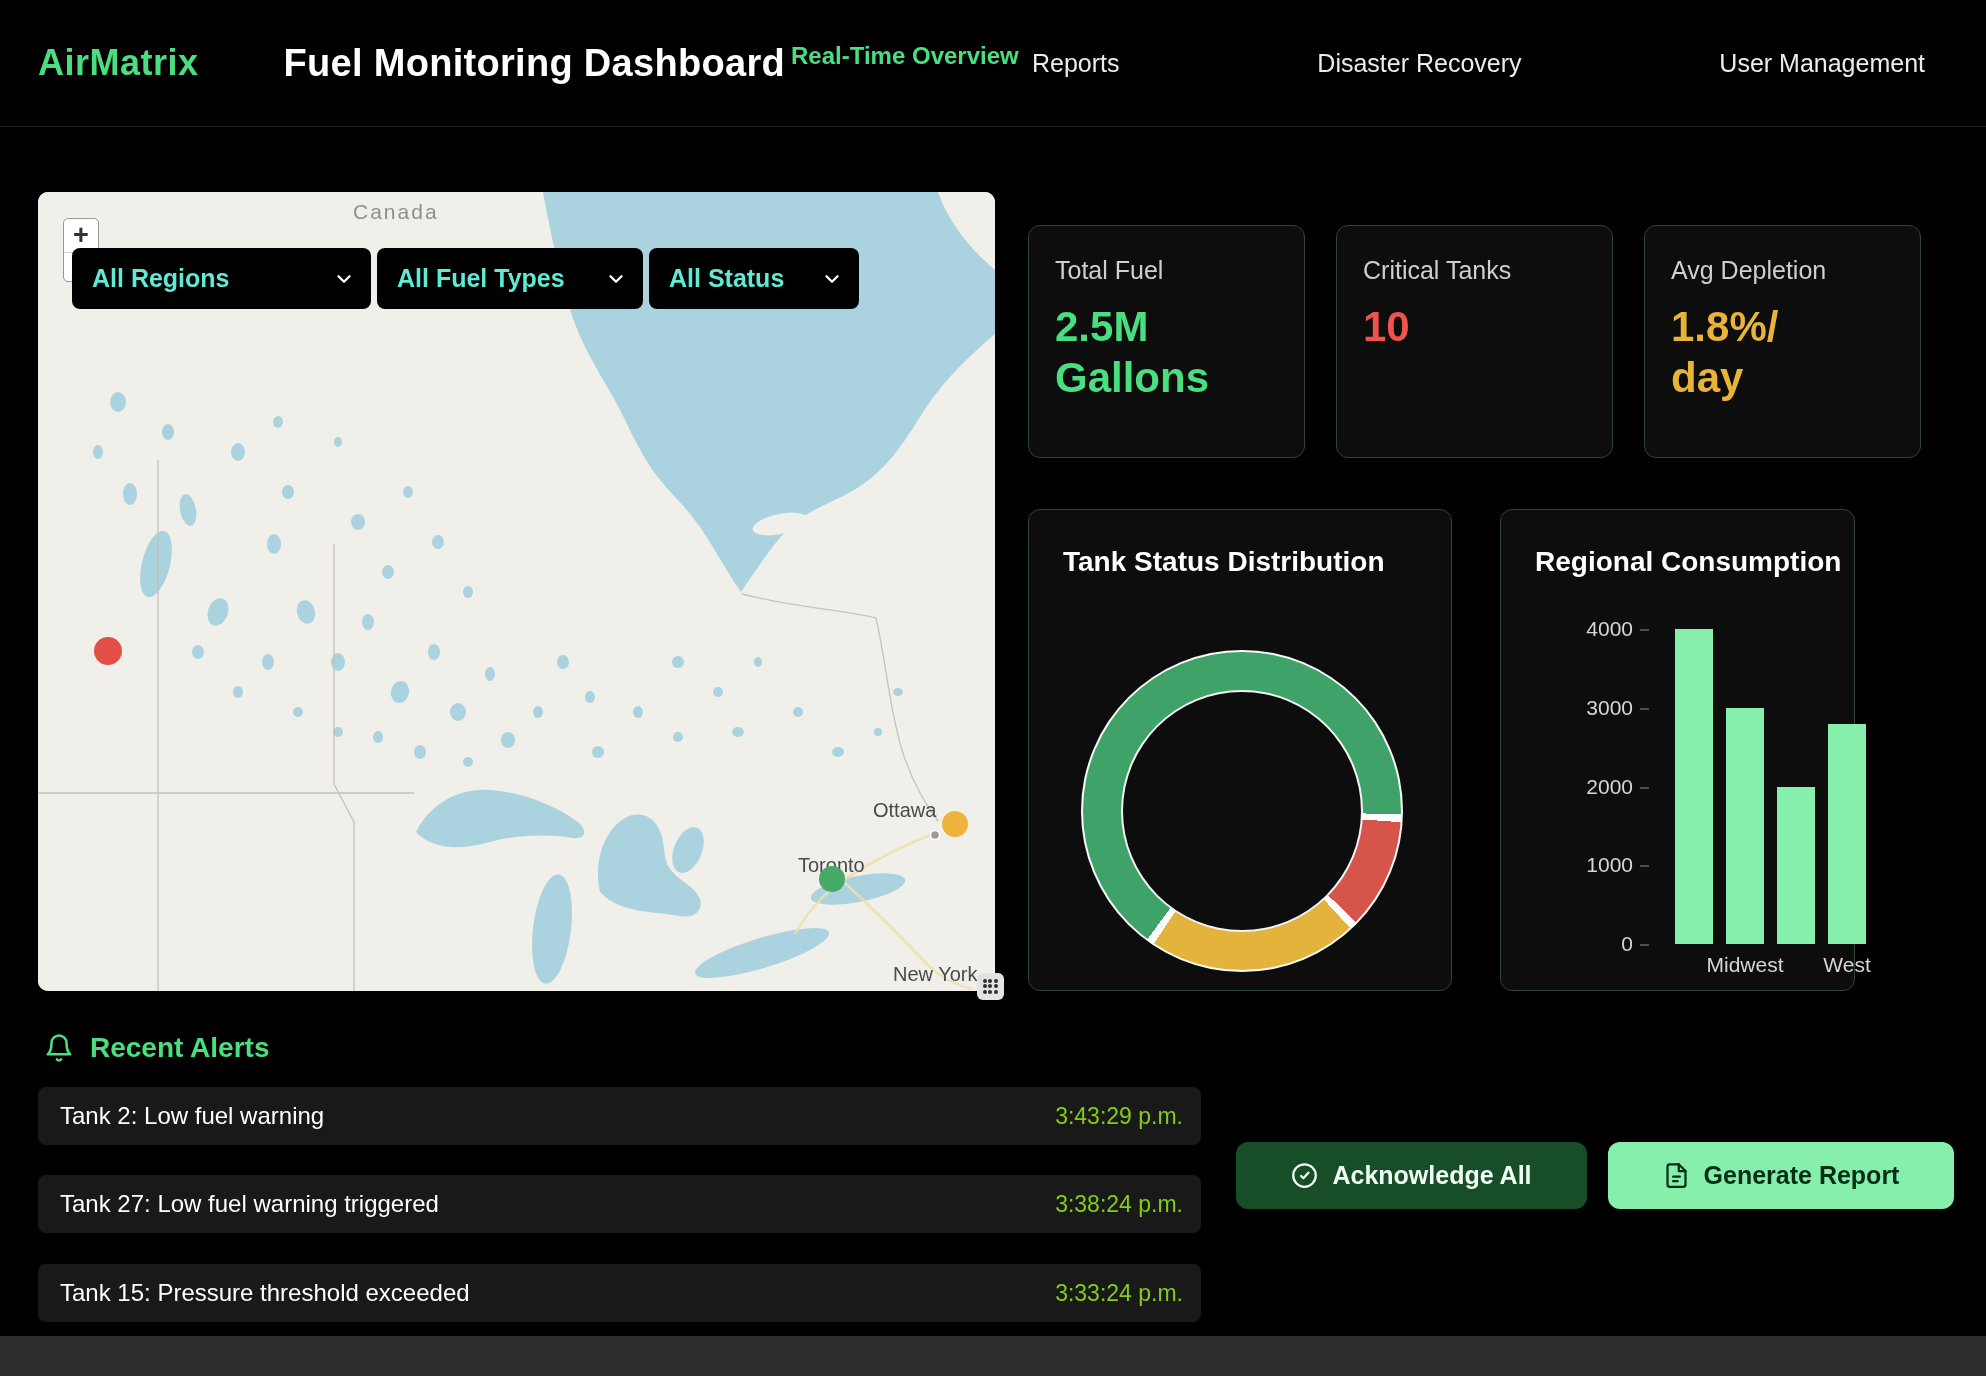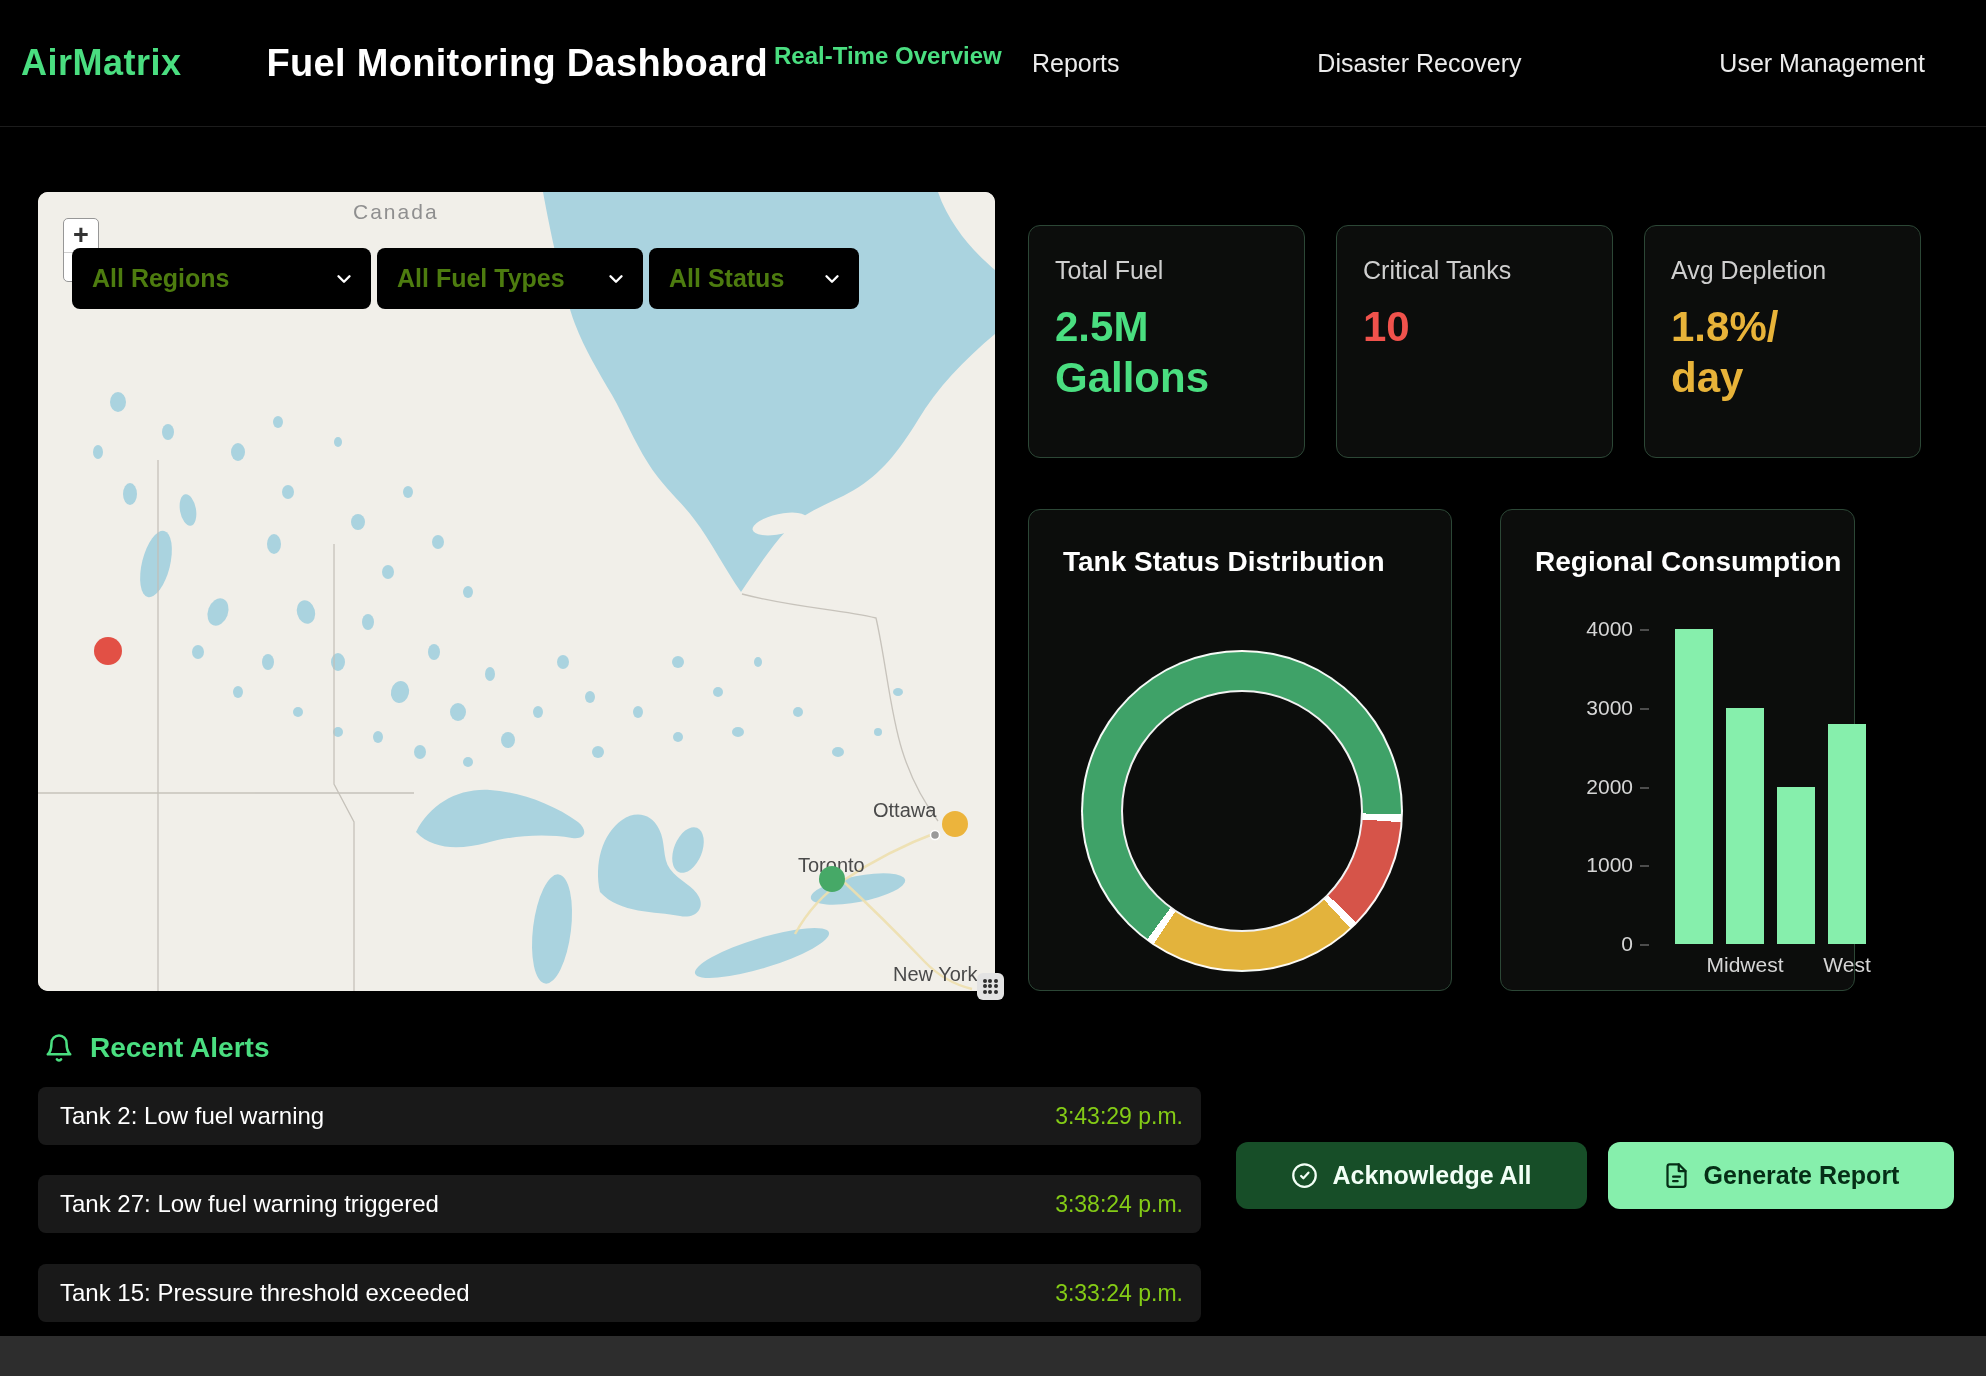--- a/index.html
+++ b/index.html
@@ -5,21 +5,21 @@
   * { margin:0; padding:0; box-sizing:border-box; }
   html,body { background:#000; }
   .page {
     position:relative; width:1986px; height:1376px; background:#000;
     font-family:"Liberation Sans", sans-serif; overflow:hidden; color:#fff;
   }
 
   
   .header {
     position:absolute; left:0; top:0; width:100%; height:127px;
-    display:flex; align-items:center; padding:0 61px 0 21px;
+    display:flex; align-items:center; padding:0 61px 0 38px;
     background:#000; border-bottom:1px solid #1c1c1c;
   }
   .brand { font-size:36px; font-weight:bold; color:#4ade80; margin-right:85px; letter-spacing:0.5px; }
   .titleblock { display:flex; flex-direction:row; gap:6px; }
   .page-title { font-size:38px; font-weight:bold; color:#fff; letter-spacing:0.3px; }
   .page-subtitle { font-size:24px; font-weight:600; color:#4ade80; }
   .nav { margin-left:auto; display:flex; width:893px; justify-content:space-between; align-items:center; }
   .nav-item { font-size:25px; color:#ececec; cursor:pointer; white-space:nowrap; }
 
   
@@ -31,21 +31,21 @@
   .zoom-ctrl {
     position:absolute; left:25px; top:26px; width:36px; height:64px; z-index:1;
     background:#fff; border:1px solid #979797; border-radius:5px;
   }
   .zoom-in {
     width:100%; height:34px; display:flex; align-items:center; justify-content:center;
     font-size:27px; font-weight:bold; color:#333; border-bottom:1px solid #cfcfcf; cursor:pointer;
   }
   .filter-bar { position:absolute; left:34px; top:56px; z-index:2; display:flex; gap:6px; }
   .dd {
-    height:61px; background:#000; border-radius:8px; color:#4d7c0f;
+    height:61px; background:#000; border-radius:8px; color:#5eead4;
     display:flex; align-items:center; justify-content:space-between;
     padding:0 16px 0 20px; font-size:25px; font-weight:600; cursor:pointer;
   }
   .dd-0 { width:299px; } .dd-1 { width:266px; } .dd-2 { width:210px; }
   .dd svg { width:22px; height:22px; flex:none; margin-left:12px; }
   .grip {
     position:absolute; left:977px; top:973px; width:27px; height:27px; z-index:5;
     background:#e3e3e3; border-radius:6px; display:grid;
     grid-template-columns:repeat(3,1fr); place-items:center; padding:5px; cursor:grab;
   }

